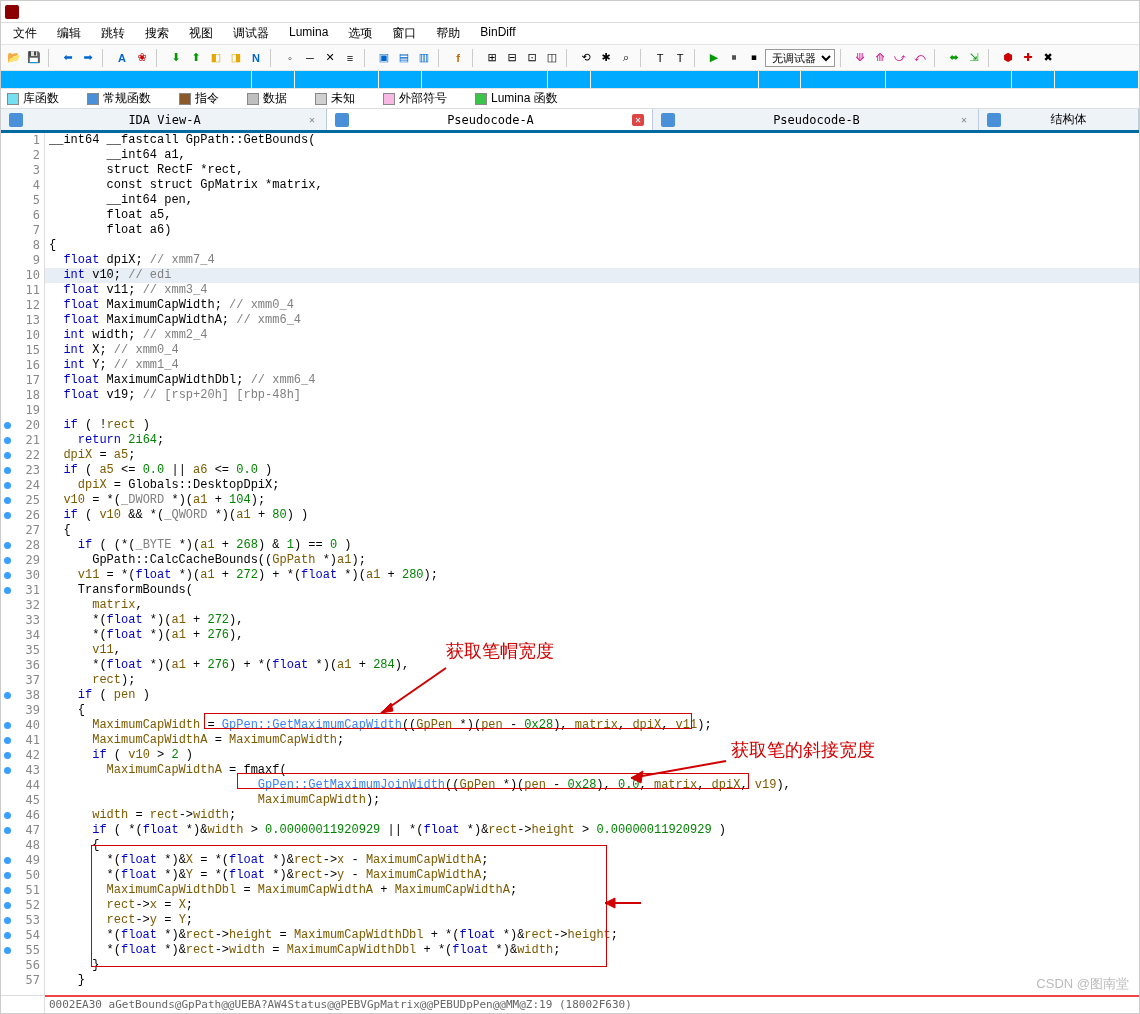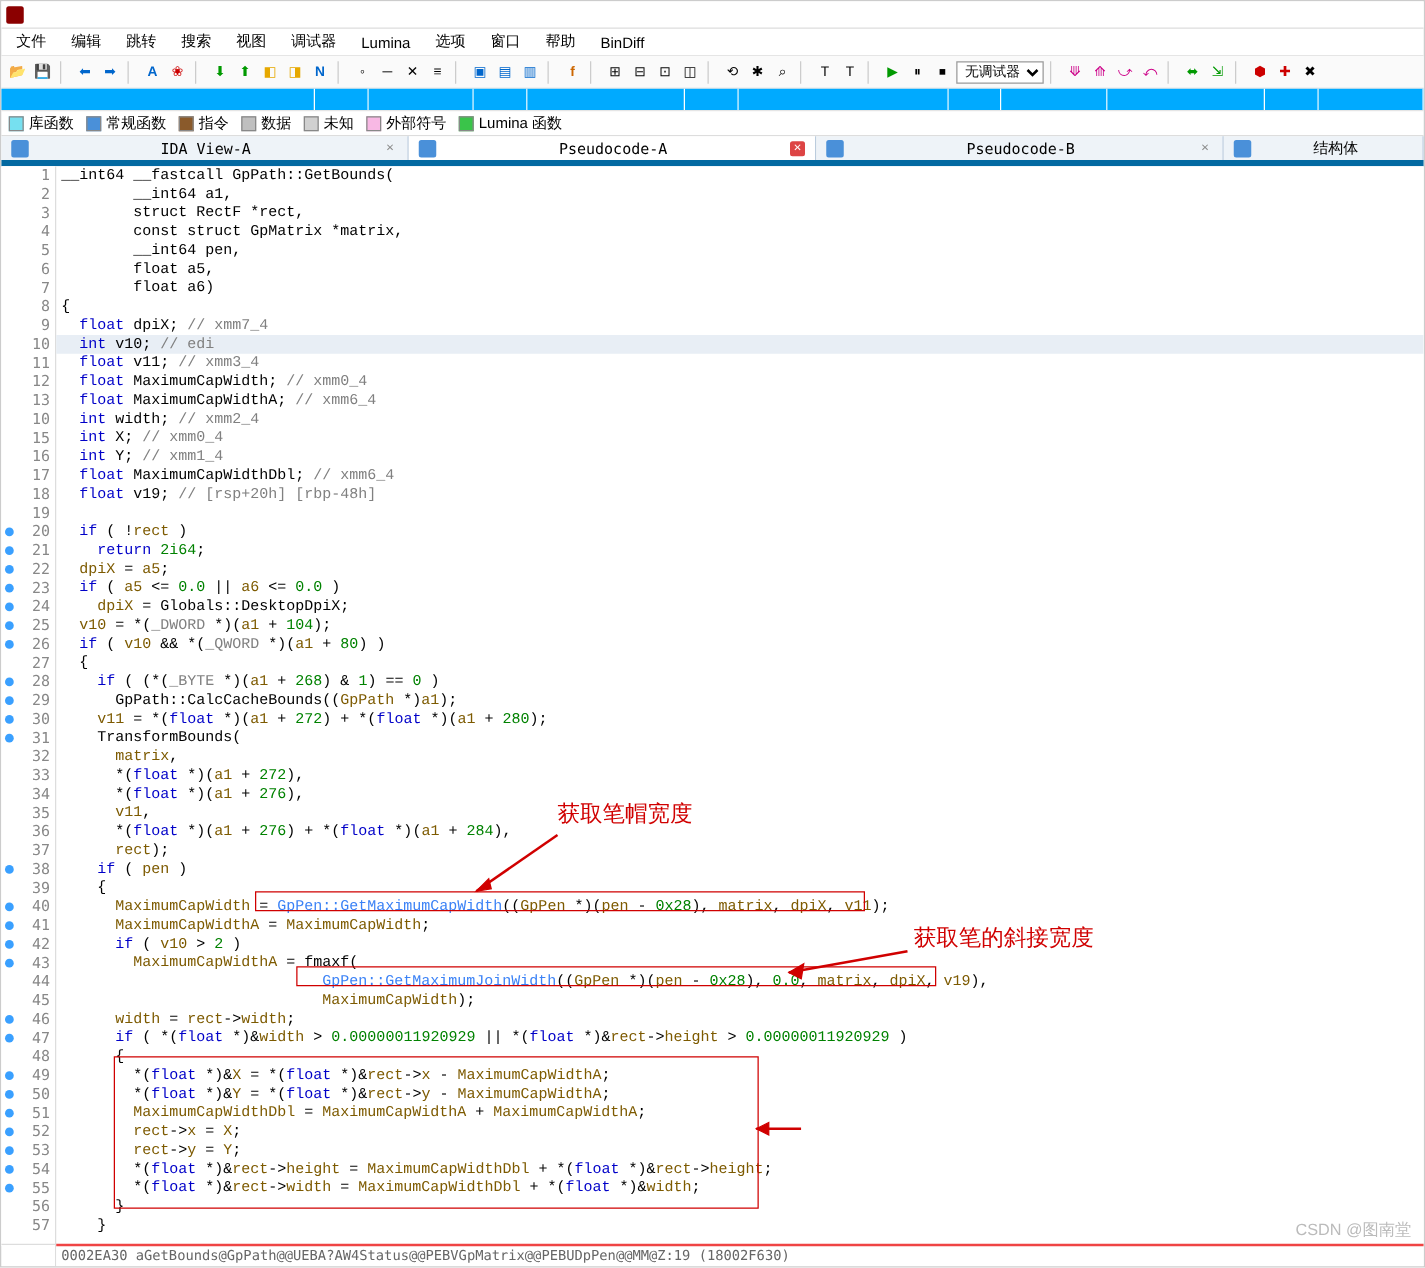--- a/index.html
+++ b/index.html
@@ -1,32 +1,32 @@
 <!DOCTYPE html>
 <html><head>
 <meta charset="utf-8">
 <style>
 * { box-sizing: border-box; margin: 0; padding: 0; }
 body { font-family: "Microsoft YaHei", "SimSun", Arial, sans-serif; font-size: 12px; background: #fff; width: 1140px; height: 1014px; overflow: hidden; border: 1px solid #ccc; position: relative; }
 .titlebar { height: 22px; background: #fff; display: flex; align-items: center; padding: 0 4px; border-bottom: 1px solid #ddd; }
 .titlebar .icon { width: 14px; height: 14px; background: #8b0000; border-radius: 2px; margin-right: 4px; }
 .titlebar .title { color: #000; font-size: 12px; }
-.menubar { height: 22px; display: flex; align-items: center; padding: 0 4px; gap: 4px; border-bottom: 1px solid #e5e5e5; }
+.menubar { height: 22px; display: flex; padding: 0 4px; gap: 4px; border-bottom: 1px solid #e5e5e5; }
 .menubar span { padding: 2px 8px; cursor: default; }
 .toolbar { height: 26px; display: flex; align-items: center; padding: 0 4px; gap: 2px; border-bottom: 1px solid #e5e5e5; background: #fafafa; }
 .tb-btn { width: 18px; height: 18px; display: inline-flex; align-items: center; justify-content: center; cursor: pointer; font-size: 11px; }
 .tb-sep { width: 6px; height: 18px; border-left: 1px solid #ccc; margin: 0 3px; }
 .tb-select { height: 18px; font-size: 11px; border: 1px solid #999; background: #fff; padding: 0 2px; min-width: 70px; }
 .navbar { height: 18px; display: flex; align-items: stretch; border-bottom: 1px solid #e5e5e5; }
 .navbar .seg { background: #00aaff; border-right: 1px solid #fff; }
 .navbar .seg:nth-child(1){flex:6}.navbar .seg:nth-child(2){flex:1}.navbar .seg:nth-child(3){flex:2}.navbar .seg:nth-child(4){flex:1}.navbar .seg:nth-child(5){flex:3}.navbar .seg:nth-child(6){flex:1}.navbar .seg:nth-child(7){flex:4}.navbar .seg:nth-child(8){flex:1}.navbar .seg:nth-child(9){flex:2}.navbar .seg:nth-child(10){flex:3}.navbar .seg:nth-child(11){flex:1}.navbar .seg:nth-child(12){flex:2}
-.legend { height: 20px; display: flex; align-items: center; padding: 0 6px; gap: 10px; border-bottom: 1px solid #ddd; font-size: 12px; }
+.legend { height: 20px; display: flex; align-items: center; padding: 0 6px; gap: 28px; border-bottom: 1px solid #ddd; font-size: 12px; }
 .legend .item { display: flex; align-items: center; gap: 4px; }
 .legend .sw { width: 12px; height: 12px; border: 1px solid #888; }
-.tabs-row { height: 24px; display: flex; align-items: stretch; border-bottom: 5px solid #0369a1; background: #f0f0f0; }
+.tabs-row { height: 24px; display: flex; align-items: stretch; border-bottom: 3px solid #0369a1; background: #f0f0f0; }
 .tab { display: flex; align-items: center; flex: 1; border-right: 1px solid #bcd; padding: 0 8px; gap: 6px; cursor: pointer; background: #eef3f8; font-family: "Consolas", monospace; }
 .tab.active { background: #fff; }
 .tab .icon { width: 14px; height: 14px; background: #4a90d9; border-radius: 2px; }
 .tab .label { flex: 1; text-align: center; font-size: 12px; }
 .tab .close { width: 12px; height: 12px; display: flex; align-items: center; justify-content: center; color: #888; font-size: 10px; }
 .tab .close.red { background: #d44; color: #fff; border-radius: 2px; }
 .code-area { position: relative; height: calc(1014px - 22px - 22px - 26px - 18px - 20px - 24px - 18px); overflow: hidden; background: #fff; }
 .gutter { position: absolute; left: 0; top: 0; width: 44px; bottom: 0; background: #fff; border-right: 1px solid #ddd; }
 .gutter .ln { height: 15px; text-align: right; padding-right: 4px; color: #888; font-family: Consolas, monospace; font-size: 12px; line-height: 15px; position: relative; }
 .gutter .bp::before { content: ""; position: absolute; left: 3px; top: 4px; width: 7px; height: 7px; background: #3aa0ff; border-radius: 50%; }

